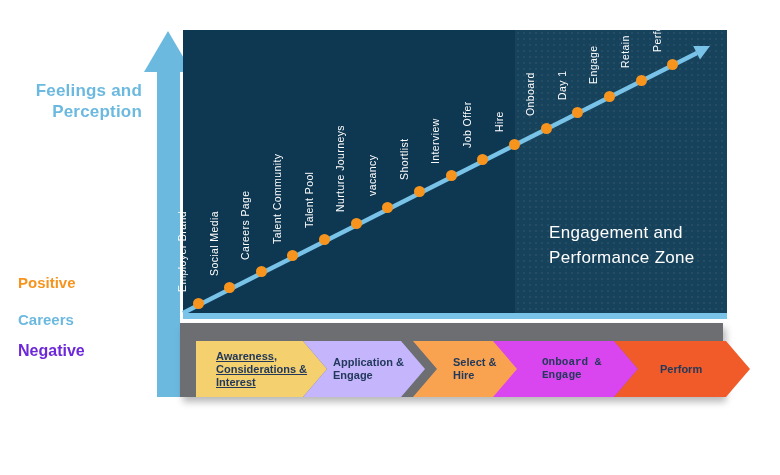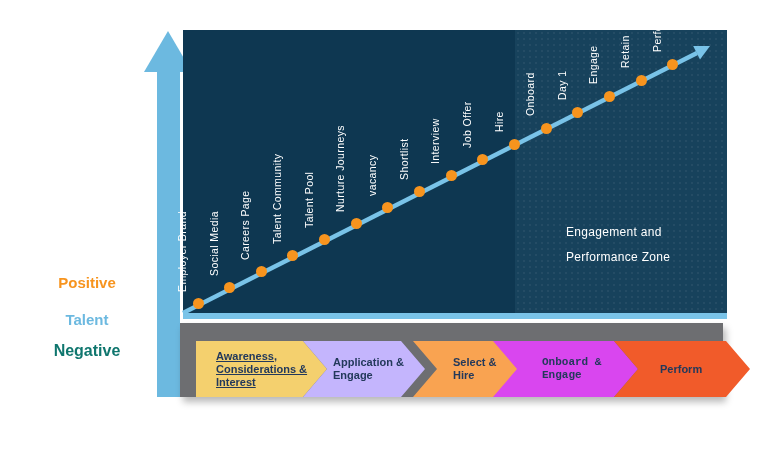--- a/index.html
+++ b/index.html
@@ -12,30 +12,30 @@
     position:absolute;left:18px;top:80px;width:124px;
     text-align:right;font-weight:bold;font-size:17px;line-height:21px;
     color:#6CB9E0;white-space:pre-line;letter-spacing:.2px;
   }
   .axis-shaft{position:absolute;left:157px;top:60px;width:23px;height:337px;background:#6CB9E0;}
   .axis-head{
     position:absolute;left:144px;top:31px;width:0;height:0;
     border-left:24px solid transparent;border-right:24px solid transparent;
     border-bottom:41px solid #6CB9E0;
   }
-  .tick{position:absolute;left:31px;width:112px;text-align:center;font-weight:bold;font-size:15px;}
+  .tick{position:absolute;left:18px;width:112px;text-align:left;font-weight:bold;font-size:15px;}
   
   .chart-panel{position:absolute;left:183px;top:30px;width:544px;height:287px;background:#0E3751;}
   .zone{
     position:absolute;left:332px;top:0;width:212px;height:287px;background:#17425C;
     background-image:radial-gradient(circle, rgba(255,255,255,0.055) 1px, transparent 1.6px);
     background-size:6px 6px;
   }
   .zone-label{
-    position:absolute;left:51px;top:190px;color:#fff;font-size:12px;line-height:25px;
+    position:absolute;left:34px;top:190px;color:#fff;font-size:17px;line-height:25px;
     white-space:pre-line;letter-spacing:.3px;
   }
   .baseline{position:absolute;left:183px;top:313px;width:544px;height:6px;background:#79C3E8;}
   .line-svg{position:absolute;left:0;top:0;pointer-events:none;}
   .dot{position:absolute;width:11px;height:11px;border-radius:50%;background:#F7941E;}
   .stage-label{
     position:absolute;height:14px;line-height:14px;color:#fff;font-size:10.5px;
     letter-spacing:.4px;white-space:nowrap;transform:rotate(-90deg);transform-origin:0 100%;
   }
   
@@ -54,26 +54,28 @@
   }
   .chevron.notched{
     clip-path:polygon(0 0, calc(100% - 24px) 0, 100% 50%, calc(100% - 24px) 100%, 0 100%, 24px 50%);
   }
 </style>
 </head>
 <body>
 
 <div class="canvas">
 
+  <div class="axis-title">Feelings and
+Perception</div>
   <div class="axis-head"></div>
   <div class="axis-shaft"></div>
   <div id="ticks">
       <div class="tick" style="top: 274px; color: rgb(247, 148, 30);">Positive</div>
-      <div class="tick" style="top: 311px; color: rgb(108, 185, 224);">Talent</div>
-      <div class="tick" style="top: 342px; color: #0f766e; font-size: 16px;">Negative</div>
+      <div class="tick" style="top: 311px; color: rgb(108, 185, 224);">Careers</div>
+      <div class="tick" style="top: 342px; color: #6d28d9; font-size: 16px;">Negative</div>
     </div>
 
   <div class="chart-panel">
     <div class="zone">
       <div class="zone-label">Engagement and
 Performance Zone</div>
     </div>
   </div>
   <div class="baseline"></div>
 

